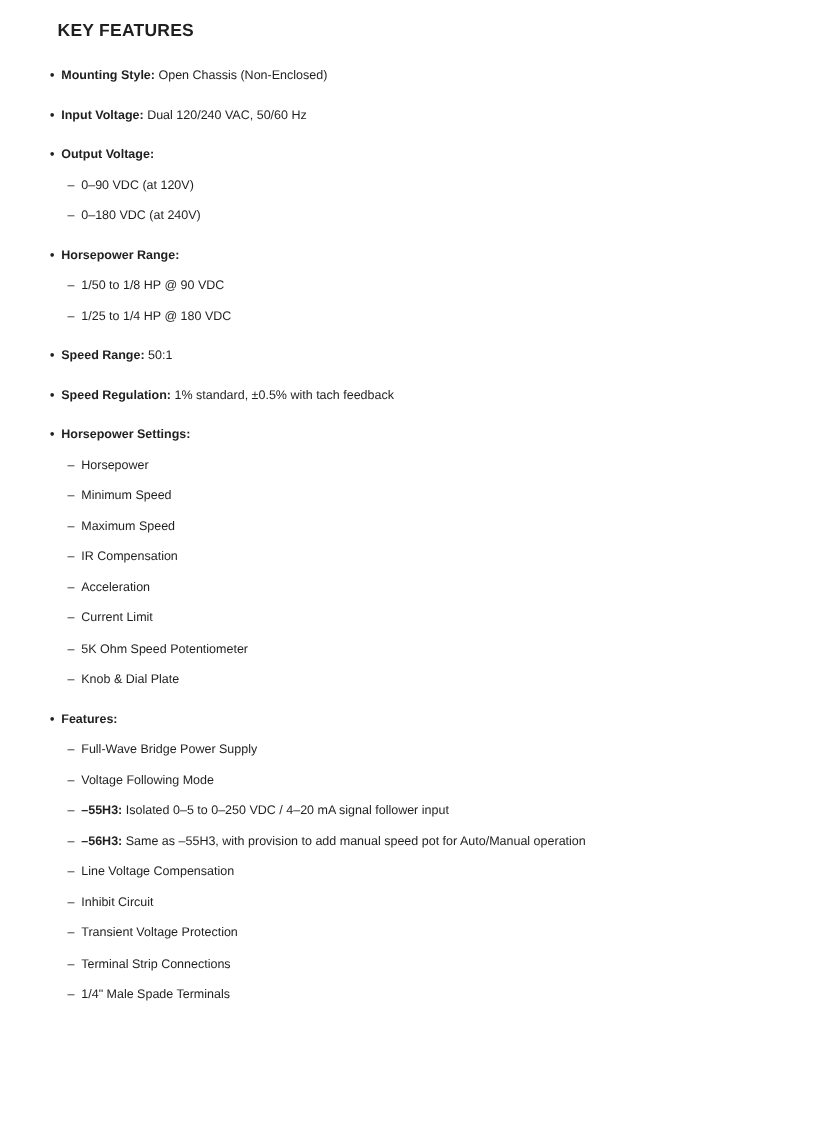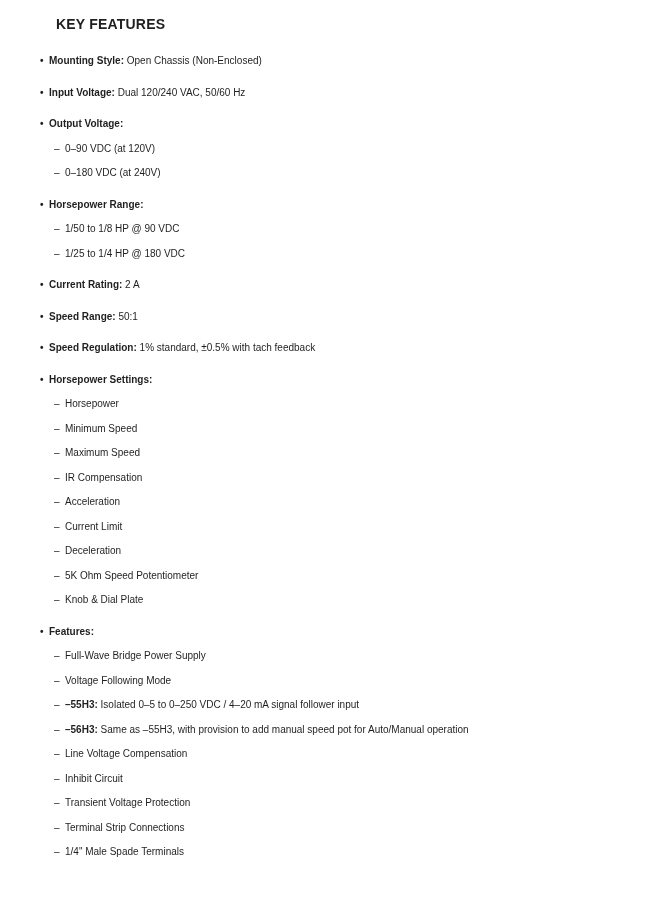--- a/index.html
+++ b/index.html
@@ -14,21 +14,21 @@
     font-family: "Liberation Sans", sans-serif;
     color: #1f1f1f;
   }
   .doc {
     padding: 15px 18px 16px 40px;
   }
   .doc-title {
     font-size: 14px;
     font-weight: 700;
     line-height: 18px;
-    margin: 0 0 16px 16px;
+    margin: 0 0 16px 6px;
     letter-spacing: 0.2px;
   }
   .row {
     font-size: 10px;
     line-height: 24.5px;
     white-space: nowrap;
   }
   .row.bullet {
     margin-top: 7px;
     padding-left: 0;
@@ -60,31 +60,29 @@
   <div class="doc-title">KEY FEATURES</div>
   <div>
       <div class="row bullet"><span class="marker">•</span><span class="lbl">Mounting Style:</span><span class="txt"> Open Chassis (Non-Enclosed)</span></div>
       <div class="row bullet"><span class="marker">•</span><span class="lbl">Input Voltage:</span><span class="txt"> Dual 120/240 VAC, 50/60 Hz</span></div>
       <div class="row bullet"><span class="marker">•</span><span class="lbl">Output Voltage:</span></div>
       <div class="row sub"><span class="marker">–</span><span class="txt">0–90 VDC (at 120V)</span></div>
       <div class="row sub"><span class="marker">–</span><span class="txt">0–180 VDC (at 240V)</span></div>
       <div class="row bullet"><span class="marker">•</span><span class="lbl">Horsepower Range:</span></div>
       <div class="row sub"><span class="marker">–</span><span class="txt">1/50 to 1/8 HP @ 90 VDC</span></div>
       <div class="row sub"><span class="marker">–</span><span class="txt">1/25 to 1/4 HP @ 180 VDC</span></div>
-      <div class="row bullet"><span class="marker">•</span><span class="lbl">Current Rating:</span><span class="txt"> 2 A</span></div>
       <div class="row bullet"><span class="marker">•</span><span class="lbl">Speed Range:</span><span class="txt"> 50:1</span></div>
       <div class="row bullet"><span class="marker">•</span><span class="lbl">Speed Regulation:</span><span class="txt"> 1% standard, ±0.5% with tach feedback</span></div>
       <div class="row bullet"><span class="marker">•</span><span class="lbl">Horsepower Settings:</span></div>
       <div class="row sub"><span class="marker">–</span><span class="txt">Horsepower</span></div>
       <div class="row sub"><span class="marker">–</span><span class="txt">Minimum Speed</span></div>
       <div class="row sub"><span class="marker">–</span><span class="txt">Maximum Speed</span></div>
       <div class="row sub"><span class="marker">–</span><span class="txt">IR Compensation</span></div>
       <div class="row sub"><span class="marker">–</span><span class="txt">Acceleration</span></div>
       <div class="row sub"><span class="marker">–</span><span class="txt">Current Limit</span></div>
-      <div class="row sub"><span class="marker">–</span><span class="txt">Deceleration</span></div>
       <div class="row sub"><span class="marker">–</span><span class="txt">5K Ohm Speed Potentiometer</span></div>
       <div class="row sub"><span class="marker">–</span><span class="txt">Knob &amp; Dial Plate</span></div>
       <div class="row bullet"><span class="marker">•</span><span class="lbl">Features:</span></div>
       <div class="row sub"><span class="marker">–</span><span class="txt">Full-Wave Bridge Power Supply</span></div>
       <div class="row sub"><span class="marker">–</span><span class="txt">Voltage Following Mode</span></div>
       <div class="row sub"><span class="marker">–</span><span class="lbl">–55H3:</span><span class="txt"> Isolated 0–5 to 0–250 VDC / 4–20 mA signal follower input</span></div>
       <div class="row sub"><span class="marker">–</span><span class="lbl">–56H3:</span><span class="txt"> Same as –55H3, with provision to add manual speed pot for Auto/Manual operation</span></div>
       <div class="row sub"><span class="marker">–</span><span class="txt">Line Voltage Compensation</span></div>
       <div class="row sub"><span class="marker">–</span><span class="txt">Inhibit Circuit</span></div>
       <div class="row sub"><span class="marker">–</span><span class="txt">Transient Voltage Protection</span></div>

